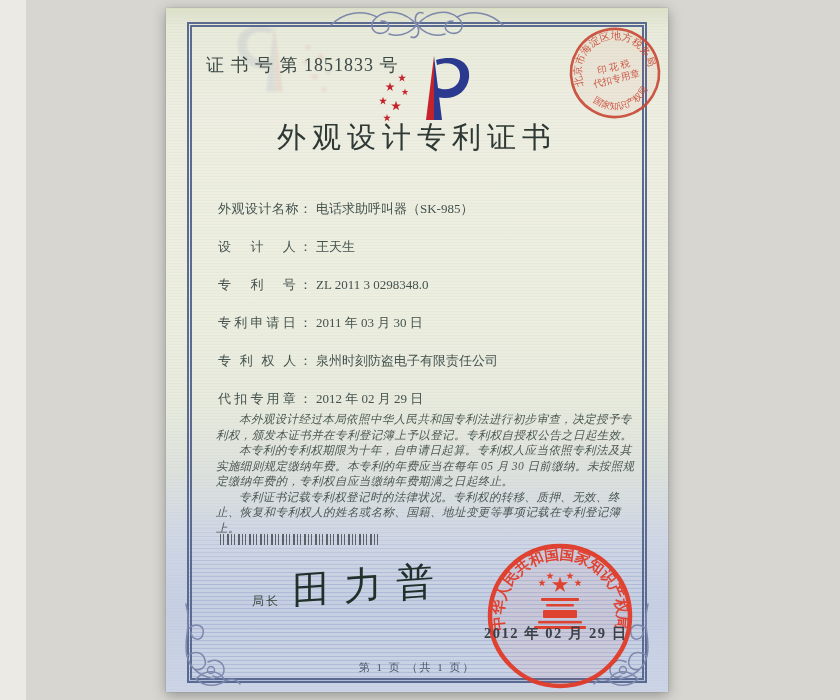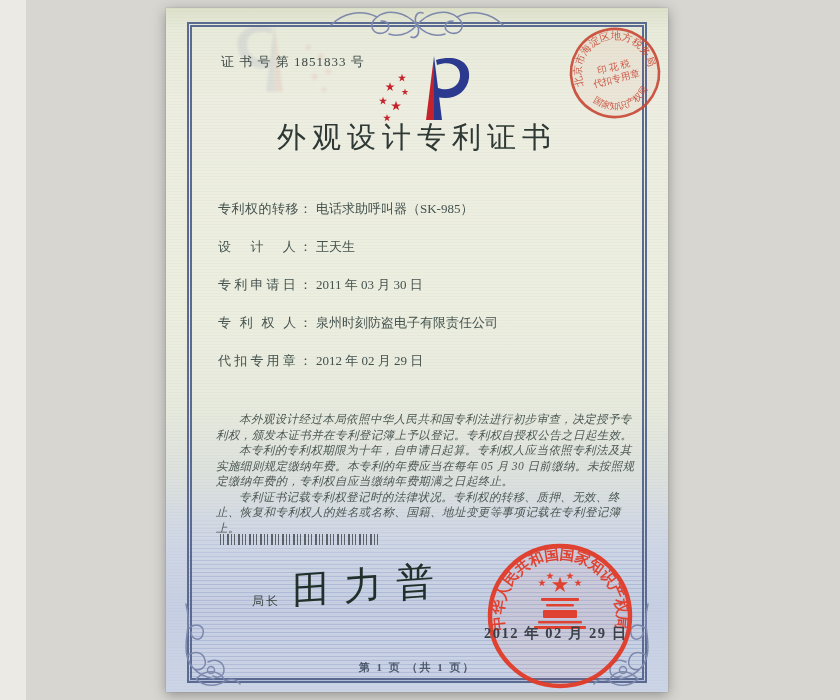--- a/index.html
+++ b/index.html
@@ -16,21 +16,21 @@
          border:5px double #5b6a90;}
   .guilloche{position:absolute;left:23px;right:23px;top:500px;bottom:11px;
          background:repeating-linear-gradient(180deg,rgba(118,138,190,.30) 0 1px,
                     rgba(118,138,190,0) 1px 4px);
          -webkit-mask-image:linear-gradient(180deg,transparent,#000 70px);
          mask-image:linear-gradient(180deg,transparent,#000 70px);}
   .ornament-top{position:absolute;left:151px;top:-1px;width:200px;height:36px;}
   .flourish{position:absolute;width:64px;height:86px;bottom:4px;}
   .flourish.left{left:12px;}
   .flourish.right{right:12px;transform:scaleX(-1);}
-  .cert-no{position:absolute;left:55px;top:45px;font-size:13px;letter-spacing:1px;color:#3d4a47;}
+  .cert-no{position:absolute;left:40px;top:45px;font-size:18px;letter-spacing:1px;color:#3d4a47;}
   .logo{position:absolute;left:208px;top:46px;width:102px;height:72px;}
   .ghost-logo{position:absolute;left:64px;top:14px;width:108px;height:76px;
               opacity:.08;filter:blur(1px);transform:scaleX(-1);}
   .tax-stamp{position:absolute;left:398px;top:14px;width:102px;height:102px;
              transform:rotate(-14deg);opacity:.92;}
   .title{position:absolute;left:0;right:0;top:110px;text-align:center;font-size:29px;
          font-weight:normal;letter-spacing:6px;color:#2e3835;}
   .fields{position:absolute;left:52px;top:192px;right:30px;}
   .field-row{height:38px;font-size:13px;color:#44524e;white-space:nowrap;}
   .field-label{display:inline-block;min-width:94px;white-space:nowrap;
@@ -42,21 +42,21 @@
   .barcode{position:absolute;left:54px;top:526px;width:158px;height:11px;opacity:.8;
            background:repeating-linear-gradient(90deg,#41464b 0 1.5px,transparent 1.5px 3px,
                       #41464b 3px 3.7px,transparent 3.7px 7px,#41464b 7px 9px,transparent 9px 11px);}
   .signer{position:absolute;left:86px;top:585px;font-size:12px;letter-spacing:2px;color:#39453f;}
   .signature{position:absolute;left:126px;top:552px;font-size:38px;letter-spacing:14px;
              color:#21302b;transform:rotate(-4deg) skewX(-4deg);font-weight:500;}
   .seal{position:absolute;left:318px;top:532px;width:152px;height:152px;opacity:.95;}
   .seal-date{position:absolute;left:318px;top:616px;font-size:14.5px;font-weight:bold;
              letter-spacing:1.5px;color:#3a4148;z-index:5;}
   .page-footer{position:absolute;left:0;right:0;top:652px;text-align:center;font-size:11px;
-             letter-spacing:2px;color:#4c586e;font-weight:bold;}
+             letter-spacing:2px;color:#4c586e;}
   svg text{font-family:"Liberation Serif","DejaVu Serif",serif;}
 </style>
 </head>
 <body>
 
 <div class="stage">
   <div class="backdrop-strip"></div>
 
   <div class="page">
     <div class="texture"></div>
@@ -133,24 +133,27 @@
       <text font-size="9" fill="#c94a38">
         <textPath href="#stampBottom" startOffset="2" textLength="64" lengthAdjust="spacingAndGlyphs">国家知识产权局</textPath>
       </text>
     </svg>
 
     <div class="cert-no">证 书 号 第 1851833 号</div>
     <div class="title">外观设计专利证书</div>
 
     <div class="fields">
       <div class="field-row">
-        <span class="field-label">专利权的转移：</span><span class="field-value">电话求助呼叫器（SK-985）</span>
+        <span class="field-label">外观设计名称：</span><span class="field-value">电话求助呼叫器（SK-985）</span>
       </div>
       <div class="field-row">
         <span class="field-label">设　计　人：</span><span class="field-value">王天生</span>
+      </div>
+      <div class="field-row">
+        <span class="field-label">专　利　号：</span><span class="field-value">ZL 2011 3 0298348.0</span>
       </div>
       <div class="field-row">
         <span class="field-label">专利申请日：</span><span class="field-value">2011 年 03 月 30 日</span>
       </div>
       <div class="field-row">
         <span class="field-label">专 利 权 人：</span><span class="field-value">泉州时刻防盗电子有限责任公司</span>
       </div>
       <div class="field-row">
         <span class="field-label">代扣专用章：</span><span class="field-value">2012 年 02 月 29 日</span>
       </div>

